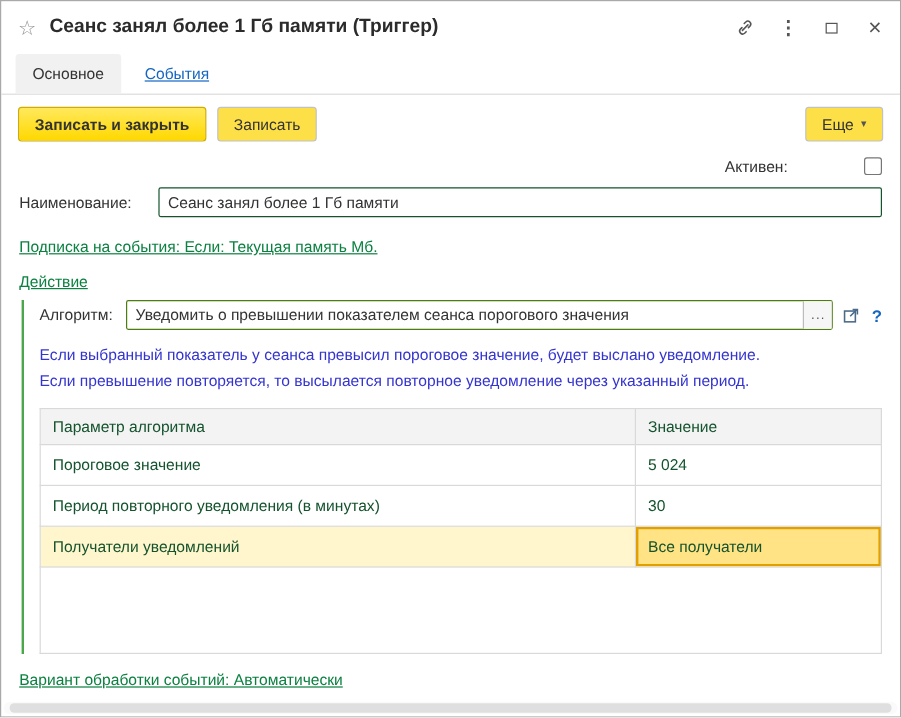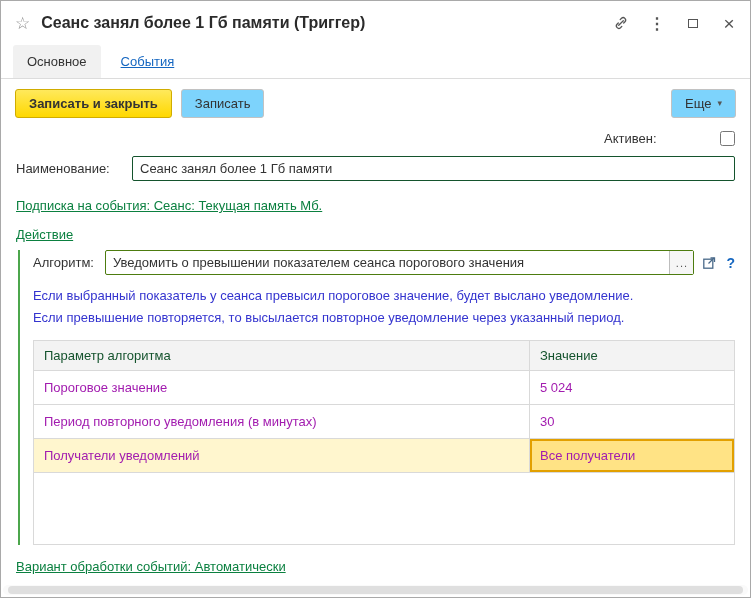--- a/index.html
+++ b/index.html
@@ -32,21 +32,21 @@
   .tabs { flex: 0 0 34px; display: flex; align-items: stretch; padding-left: 12px; border-bottom: 1px solid #DCDCDC; gap: 6px; }
   .tab { display: flex; align-items: center; padding: 0 14px; font-size: 13px; cursor: pointer; }
   .tab.active { background: #F1F1F1; color: #333; border-radius: 3px 3px 0 0; }
   .tab.link { color: #1466C0; text-decoration: underline; }
 
   
   .toolbar { flex: 0 0 48px; display: flex; align-items: center; padding: 0 14px; gap: 9px; }
   .btn {
     font-family: "Liberation Sans", sans-serif;
     font-size: 13px; padding: 6px 13px;
-    background: #7dd3fc; border: 1px solid #C2C2C2; border-radius: 3px;
+    background: #fde047; border: 1px solid #C2C2C2; border-radius: 3px;
     color: #333; cursor: pointer; white-space: nowrap;
   }
   .btn.primary {
     background: linear-gradient(#FFE95C, #FFD800);
     border-color: #D0AC00; font-weight: bold;
   }
   .btn.more { margin-left: auto; display: inline-flex; align-items: center; gap: 6px; }
   .caret { font-size: 9px; color: #555; }
 
   
@@ -73,21 +73,21 @@
   .combo .choose { flex: 0 0 24px; border: none; border-left: 1px solid #BDBDBD; background: #F6F6F6; color: #555; font-size: 11px; cursor: pointer; letter-spacing: 1px; }
   .open-btn { margin-left: 8px; cursor: pointer; display: inline-flex; }
   .help-link { margin-left: 9px; color: #1466C0; font-weight: bold; cursor: pointer; text-decoration: none; font-size: 14px; }
 
   .hint { color: #3434CF; line-height: 1.55; margin-bottom: 2px; }
   .hint-block { margin-bottom: 12px; }
 
   table.params { width: 100%; border-collapse: collapse; font-size: 13px; }
   table.params th, table.params td { border: 1px solid #D9D9D9; padding: 7px 10px; text-align: left; font-weight: normal; }
   table.params th { background: #F3F3F3; color: #14532d; height: 30px; }
-  table.params td { height: 34px; color: #a21caf; }
+  table.params td { height: 34px; color: #14532d; }
   .col-value { width: 205px; }
   td.num { text-align: right; }
   tr.sel td { background: #FFF6CE; }
   tr.sel td.selcell { background: #FFE385; box-shadow: inset 0 0 0 2px #E2A000; }
   tr.filler td { height: 72px; border-top: 1px solid #D9D9D9; background: #fff; }
 
   .variant-link { margin-top: 14px; }
 
   
   .hscroll { position: absolute; left: 2px; right: 2px; bottom: 2px; height: 10px; background: #FAFAFA; border-radius: 5px; }
@@ -139,21 +139,21 @@
       <label>Активен:</label>
       <input type="checkbox" class="chk" style="">
     </div>
 
     <div class="frow">
       <label>Наименование:</label>
       <input type="text" class="tinput" value="Сеанс занял более 1 Гб памяти" style="">
     </div>
 
     <div>
-      <a class="green-link sub-link">Подписка на события: Сеанс: Текущая память Мб.</a>
+      <a class="green-link sub-link">Подписка на события: Если: Текущая память Мб.</a>
     </div>
 
     <div>
       <a class="green-link action-header">Действие</a>
     </div>
 
     <div class="action-box">
 
       <div class="algo-row">
         <label>Алгоритм:</label>

